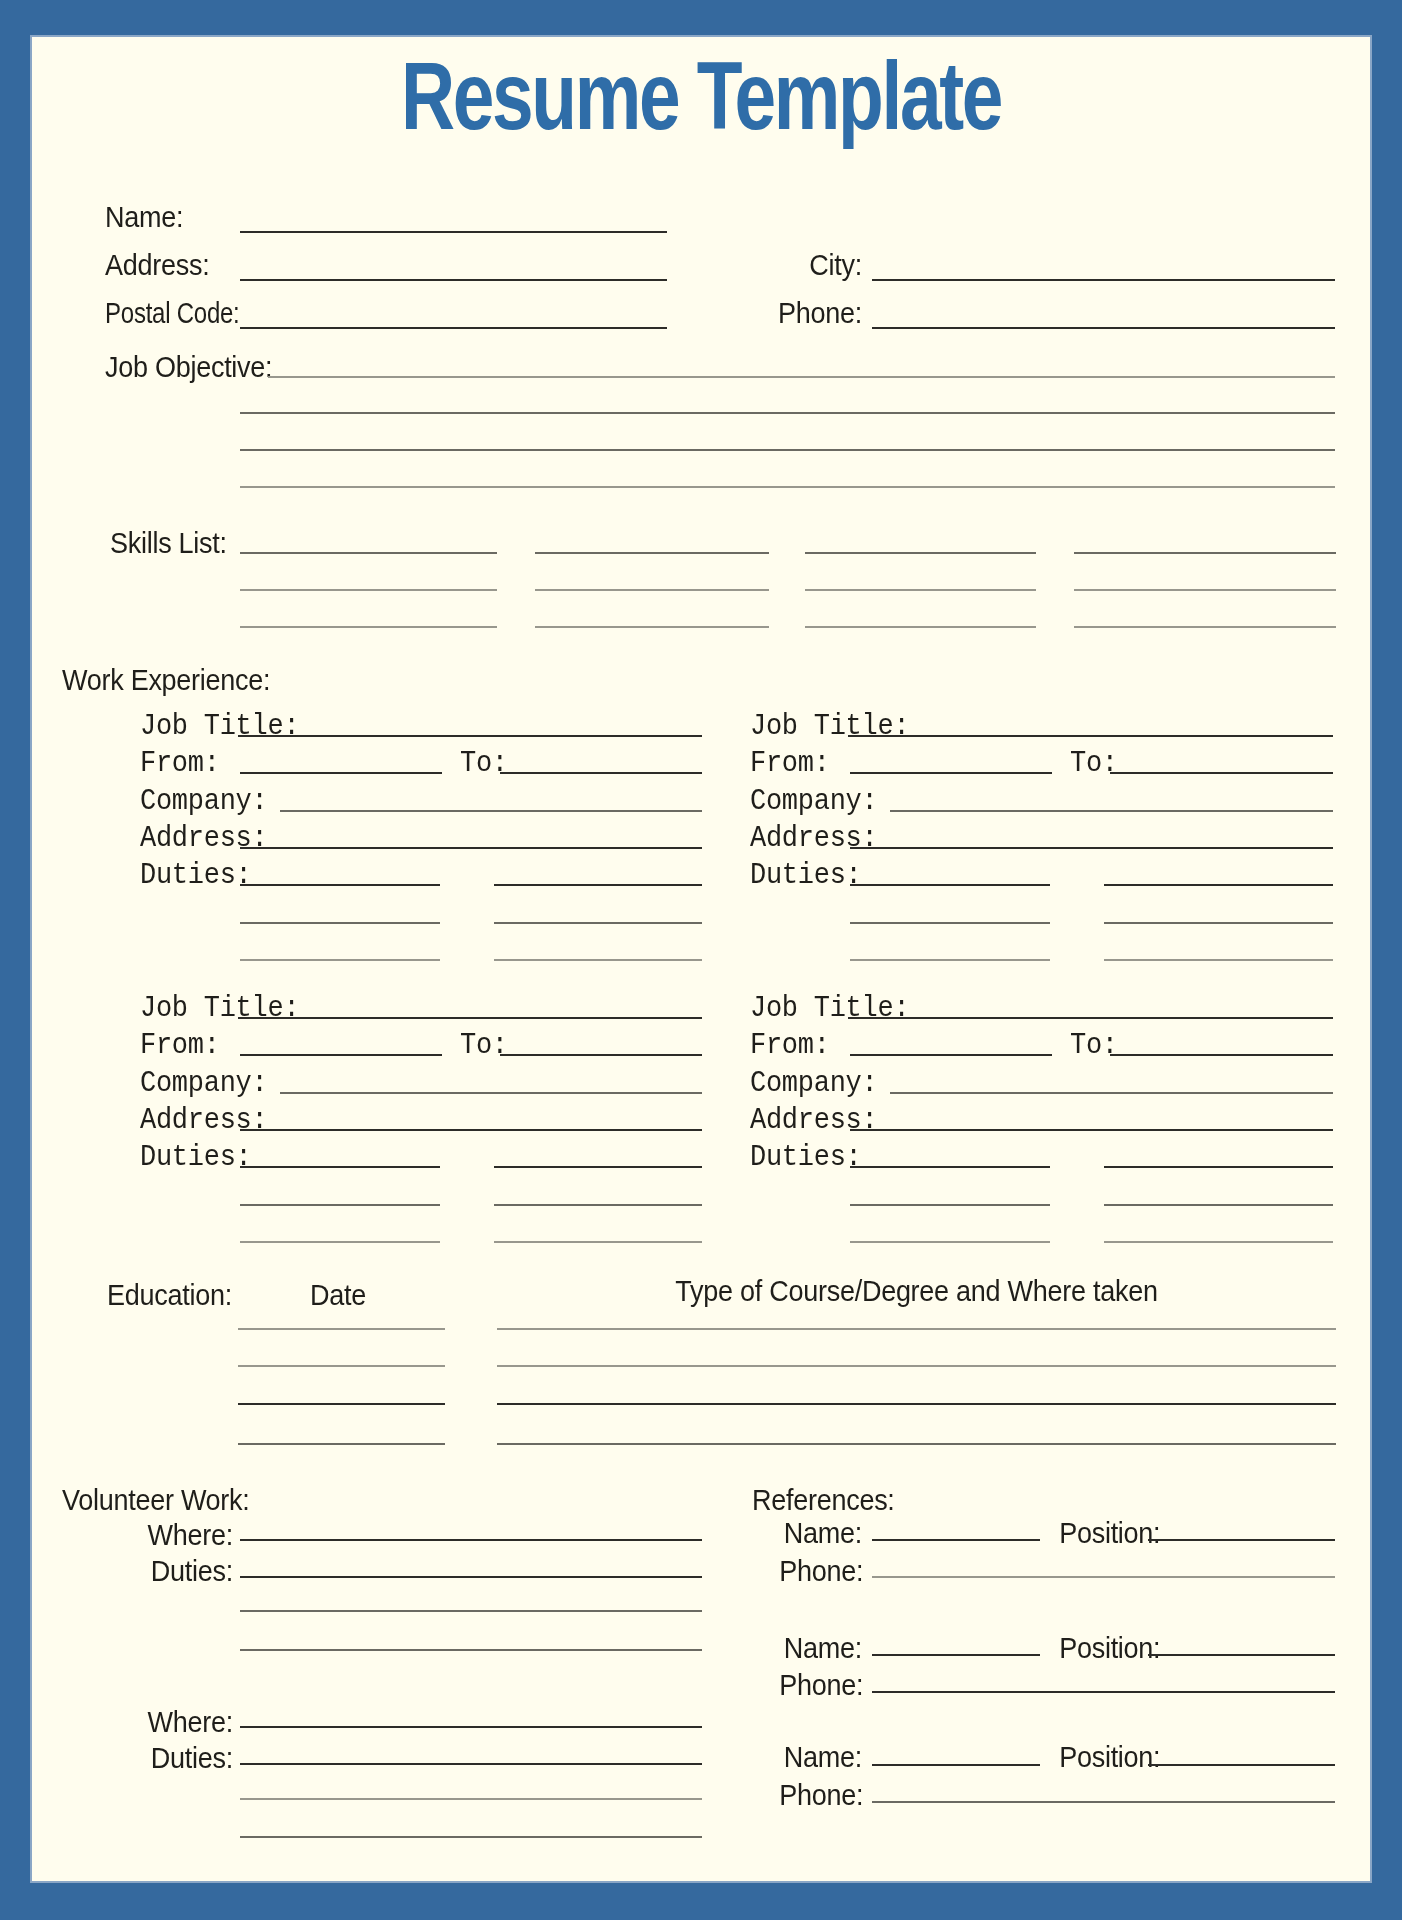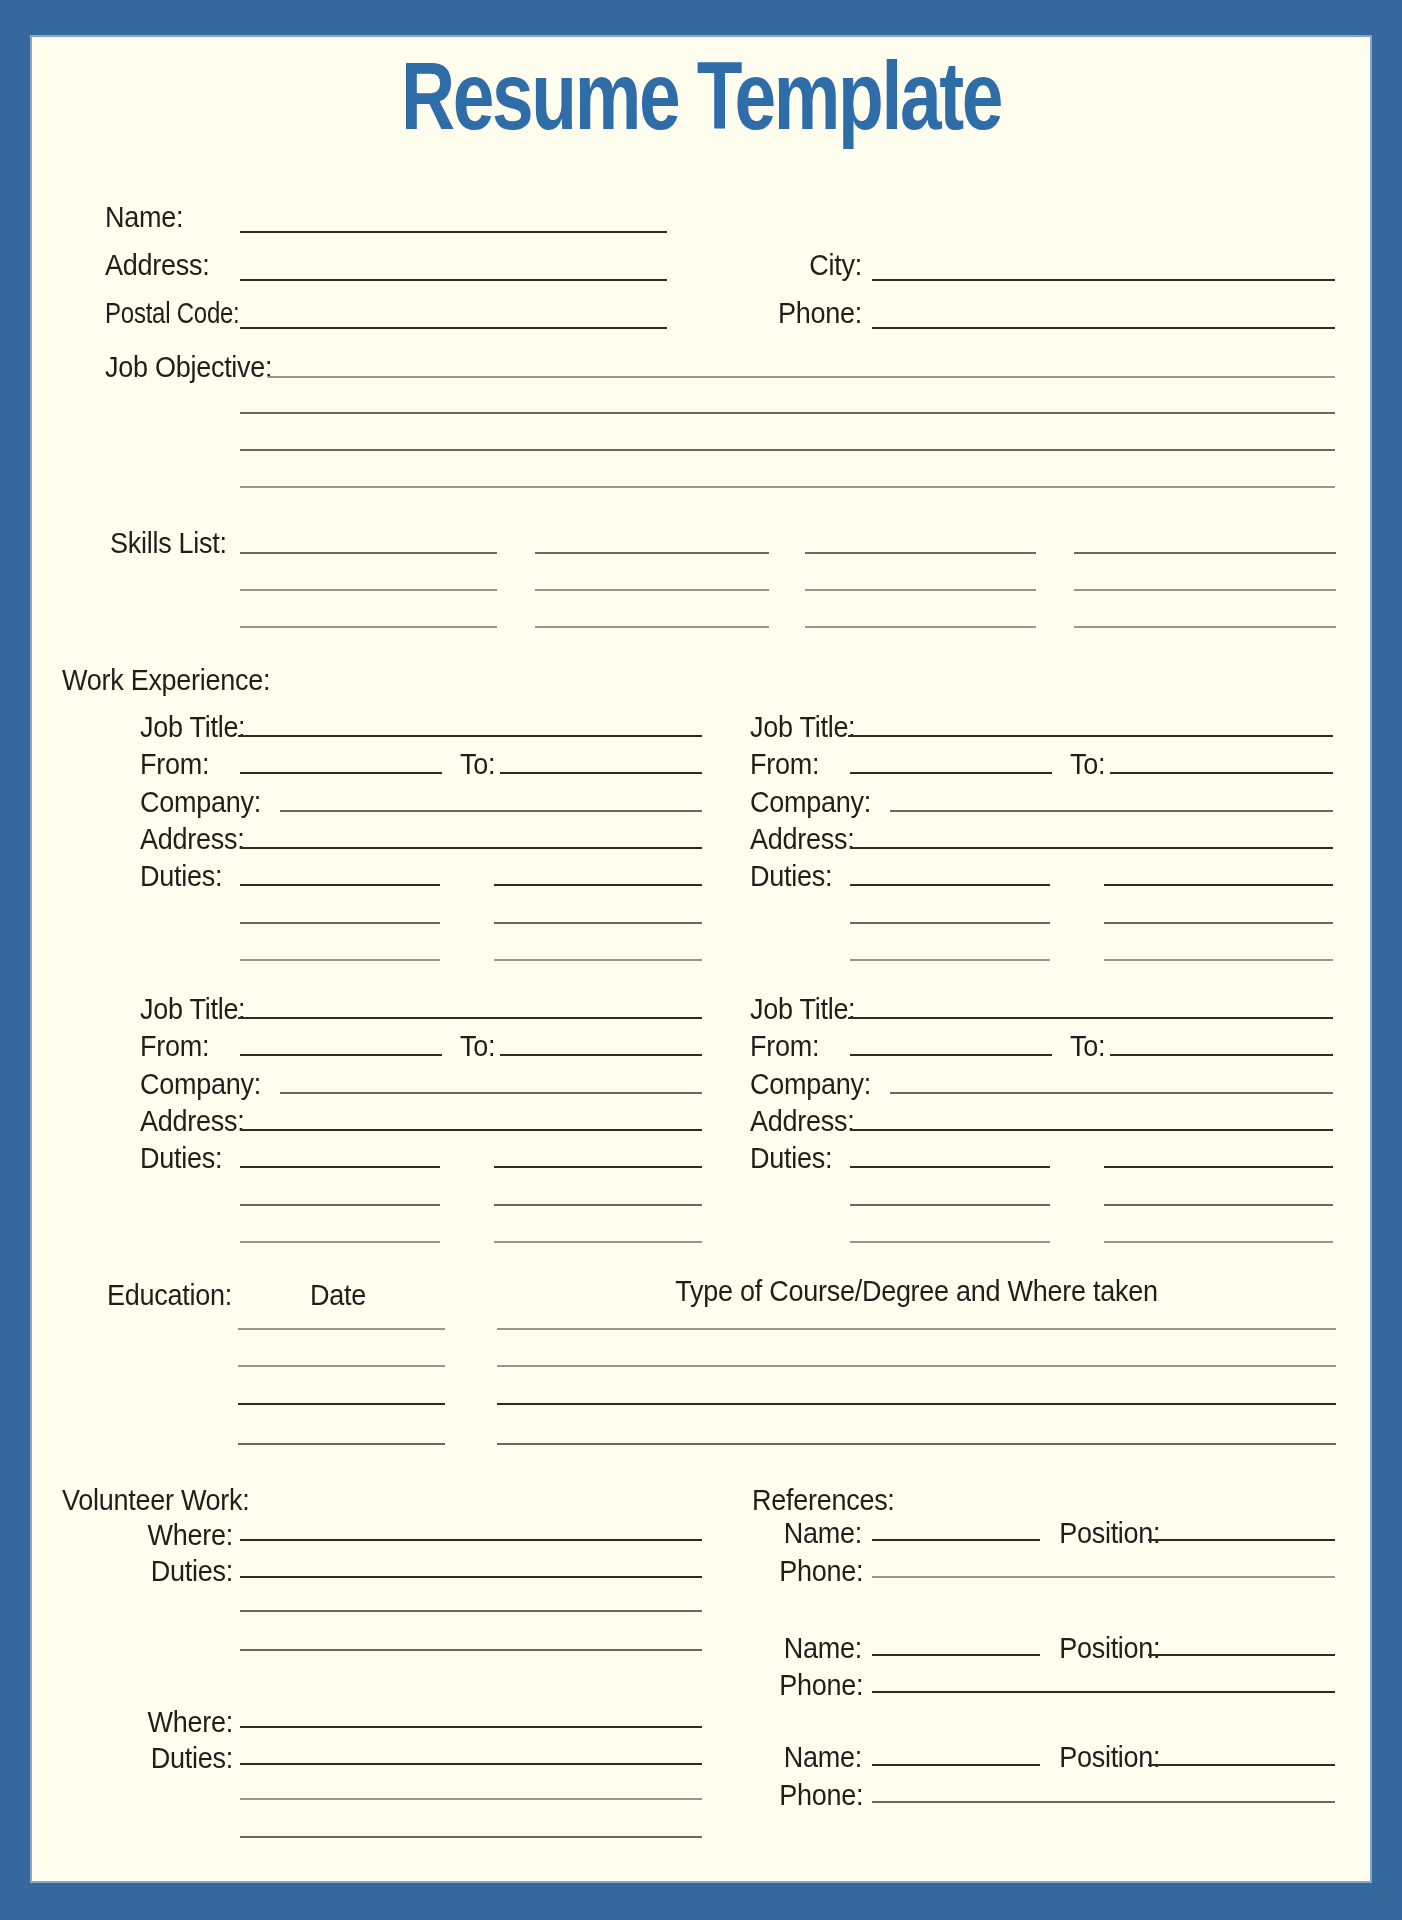--- a/index.html
+++ b/index.html
@@ -11,21 +11,21 @@
          font-weight:700;font-size:96px;line-height:104px;color:#2f6da8;
          letter-spacing:-3px;transform:scaleX(0.78);transform-origin:center;white-space:nowrap;}
   .lbl{position:absolute;font-size:30px;line-height:33px;font-weight:400;color:#1f1e1a;
        letter-spacing:-0.3px;white-space:nowrap;transform:scaleX(0.9);transform-origin:left center;}
   .lbl.r{text-align:right;transform-origin:right center;}
   .lbl.c{text-align:center;transform-origin:center center;}
   .lbl.tight{transform:scaleX(0.8);}
   .ln{position:absolute;height:0;border-bottom:2px solid #2d2c28;}
   .ln.m{border-bottom-color:#6b6a62;}
   .ln.g{border-bottom-color:#98978d;}
-  .entry{position:absolute;}
+  .entry{position:absolute;font-family:Liberation Mono, monospace;}
   
   .entry .jt-lbl{left:0;top:0;}   .entry .jt-ln{left:98px;right:0;top:25px;}
   .entry .fr-lbl{left:0;top:37px;}.entry .fr-ln{left:100px;width:202px;top:62px;}
   .entry .to-lbl{left:320px;top:37px;}.entry .to-ln{left:360px;right:0;top:62px;}
   .entry .co-lbl{left:0;top:75px;}.entry .co-ln{left:140px;right:0;top:100px;}
   .entry .ad-lbl{left:0;top:112px;}.entry .ad-ln{left:100px;right:0;top:137px;}
   .entry .du-lbl{left:0;top:149px;}
   .entry .duA1{left:100px;width:200px;top:174px;}
   .entry .duB1{left:354px;right:0;top:174px;}
   .entry .duA2{left:100px;width:200px;top:212px;}

